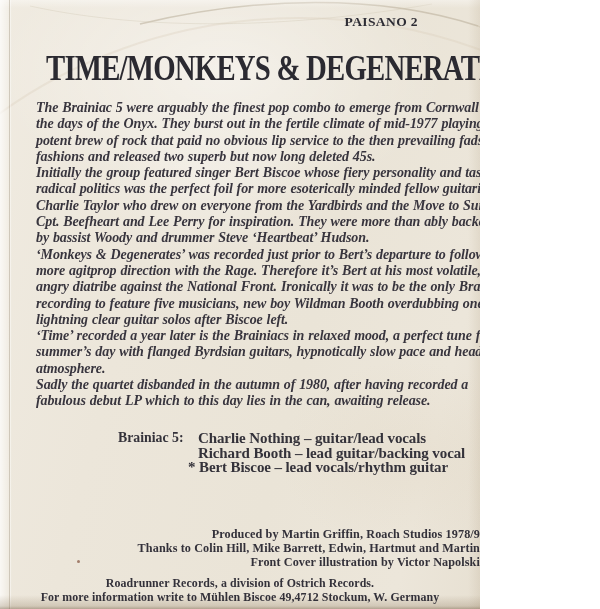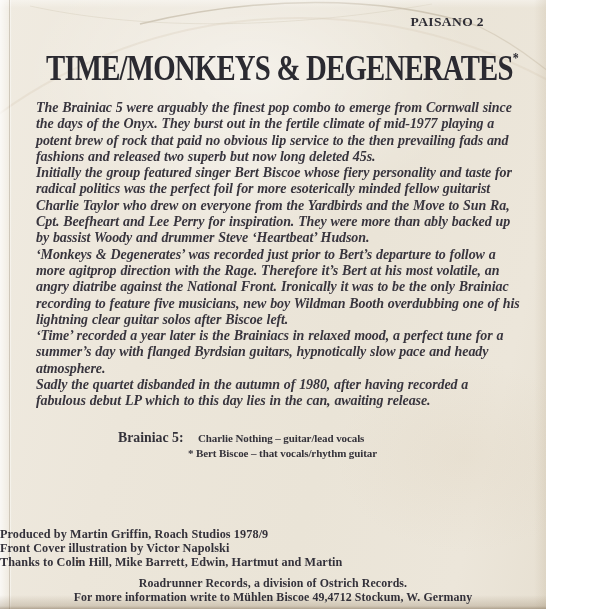--- a/index.html
+++ b/index.html
@@ -1,20 +1,20 @@
 <!DOCTYPE html>
 <html><head>
 <meta charset="utf-8">
 <style>
   html, body { margin: 0; padding: 0; background: #ffffff; }
   * { box-sizing: border-box; }
 
   .sleeve {
     position: relative;
-    width: 546px;
+    width: 480px;
     height: 609px;
     overflow: hidden;
     font-family: "Liberation Serif", "DejaVu Serif", serif;
     color: #35333c;
     background:
       radial-gradient(ellipse 300px 180px at 46% 12%, rgba(255,255,255,0.45), rgba(255,255,255,0) 75%),
       radial-gradient(ellipse 140px 90px at 42% 30%, rgba(255,255,255,0.28), rgba(255,255,255,0) 80%),
       radial-gradient(ellipse 160px 120px at 85% 75%, rgba(213,198,172,0.18), rgba(213,198,172,0) 80%),
       linear-gradient(104deg, #f0ebe1 0%, #ece6da 32%, #eae4d7 62%, #ece6da 86%, #e7e0d2 100%);
   }
@@ -70,28 +70,28 @@
     line-height: 16.3px; letter-spacing: -0.1px; word-spacing: 0.5px;
     white-space: pre-line; color: #38353e;
   }
 
   
   .credits { position: absolute; left: 118px; top: 431px; display: flex; }
   .credits-label {
     width: 80px; flex: 0 0 80px;
     font-size: 13.8px; font-weight: 700; line-height: 14.6px; color: #34323a;
   }
-  .credits-lines { font-size: 11px; font-weight: 700; line-height: 14.6px; color: #34323a; }
+  .credits-lines { font-size: 15px; font-weight: 700; line-height: 14.6px; color: #34323a; }
   .credit-line { white-space: nowrap; letter-spacing: -0.1px; }
   .credit-line.hang { text-indent: -10px; }
 
   
   .production {
     position: absolute; left: 0; right: 0; top: 527px;
-    text-align: left; font-size: 12.2px; font-weight: 700;
+    text-align: right; font-size: 12.2px; font-weight: 700;
     line-height: 14px; color: #33313a; letter-spacing: 0.1px;
   }
   .label-info {
     position: absolute; left: 0; right: 0; top: 577px;
     text-align: center; font-size: 11.9px; font-weight: 700;
     line-height: 13.6px; color: #33313a; letter-spacing: 0.1px;
   }
 </style>
 </head>
 <body>
@@ -134,28 +134,29 @@
 ‘Time’ recorded a year later is the Brainiacs in relaxed mood, a perfect tune for a
 summer’s day with flanged Byrdsian guitars, hypnotically slow pace and heady
 atmosphere.
 Sadly the quartet disbanded in the autumn of 1980, after having recorded a
 fabulous debut LP which to this day lies in the can, awaiting release.</div>
 
   <div class="credits">
     <div class="credits-label">Brainiac 5:</div>
     <div class="credits-lines">
       <div class="credit-line">Charlie Nothing – guitar/lead vocals</div>
-      <div class="credit-line hang">* Bert Biscoe – that vocals/rhythm guitar</div>
+      <div class="credit-line">Richard Booth – lead guitar/backing vocal</div>
+      <div class="credit-line hang">* Bert Biscoe – lead vocals/rhythm guitar</div>
     </div>
   </div>
 
   <div class="production">
     <div>Produced by Martin Griffin, Roach Studios 1978/9</div>
+    <div>Thanks to Colin Hill, Mike Barrett, Edwin, Hartmut and Martin</div>
     <div>Front Cover illustration by Victor Napolski</div>
-    <div>Thanks to Colin Hill, Mike Barrett, Edwin, Hartmut and Martin</div>
   </div>
 
   <div class="label-info">
     <div>Roadrunner Records, a division of Ostrich Records.</div>
     <div>For more information write to Mühlen Biscoe 49,4712 Stockum, W. Germany</div>
   </div>
 
 </div>
 
 </body></html>

